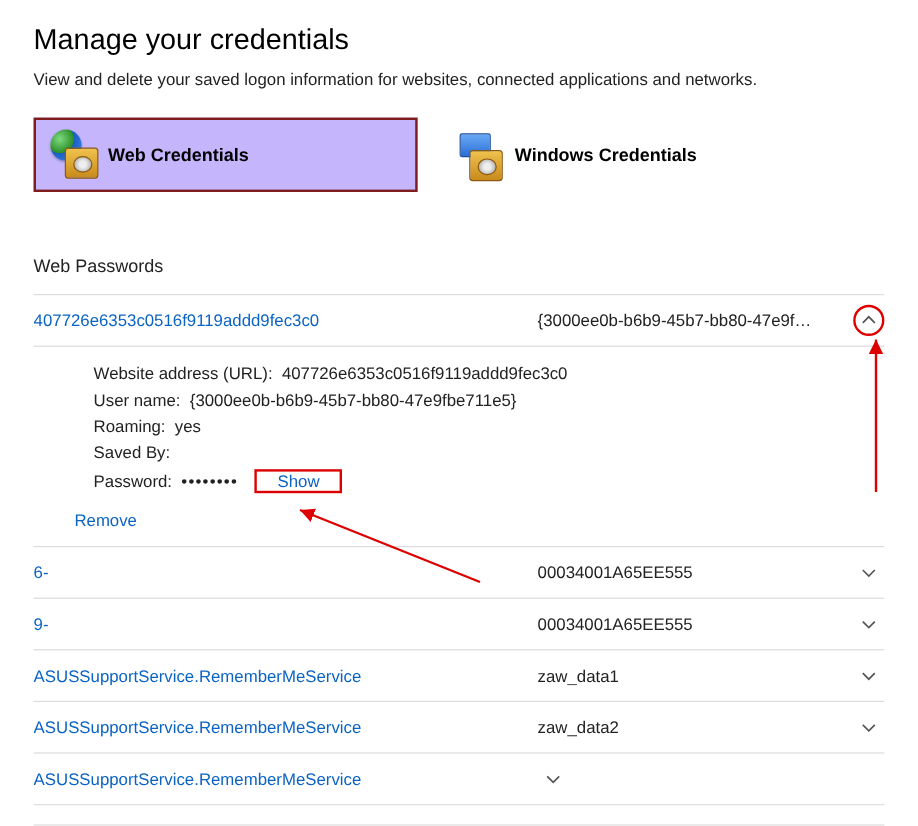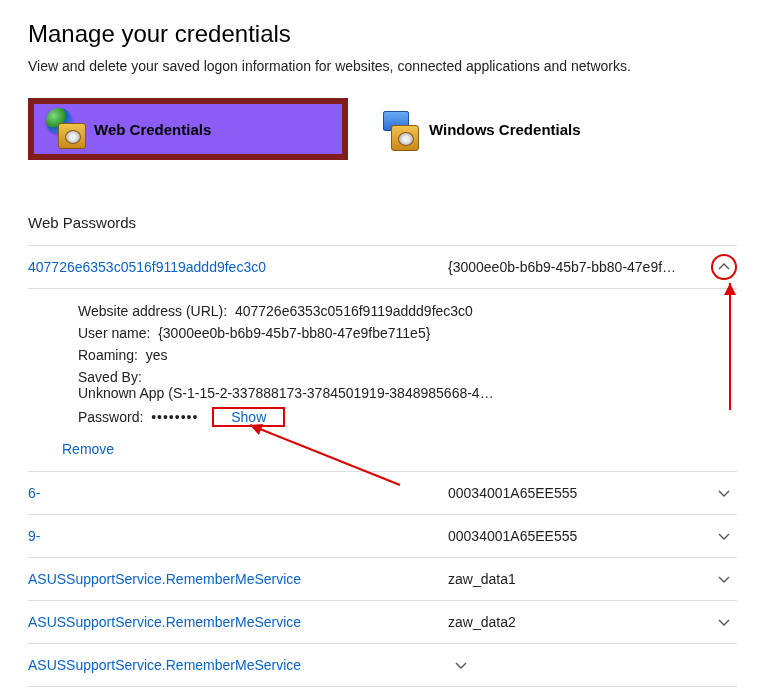--- a/index.html
+++ b/index.html
@@ -31,22 +31,22 @@
   .tab {
     display: flex;
     align-items: center;
     width: 320px;
     height: 62px;
     padding: 2px 10px;
     border: 1px solid transparent;
     cursor: pointer;
   }
   .tab.selected {
-    background: #8b5cf6;
-    border: 6px solid #7f1d1d;
+    background: #c4b5fd;
+    border: 2px solid #7f1d1d;
   }
   .tab-icon-web, .tab-icon-win {
     width: 44px; height: 44px;
     margin-right: 6px;
     position: relative;
   }
   .globe {
     position: absolute;
     left: 2px; top: 1px;
     width: 26px; height: 26px;
@@ -213,21 +213,20 @@
       <span class="label">Website address (URL)</span><span>407726e6353c0516f9119addd9fec3c0</span>
     </div>
     <div class="detail-line">
       <span class="label">User name</span><span>{3000ee0b-b6b9-45b7-bb80-47e9fbe711e5}</span>
     </div>
     <div class="detail-line">
       <span class="label">Roaming</span><span>yes</span>
     </div>
     <div class="detail-line">
       <span>Saved By:</span><br>
-      <span>Unknown App (S-1-15-2-337888173-3784501919-3848985668-4…</span>
     </div>
     <div class="detail-line">
       <span class="label">Password</span><span class="pwd-mask">••••••••</span>
       <span class="show-btn">Show</span>
     </div>
     <a class="linkish remove-link">Remove</a>
   </div>
 
   <div class="cred-row">
     <span class="cred-left">6-</span>

